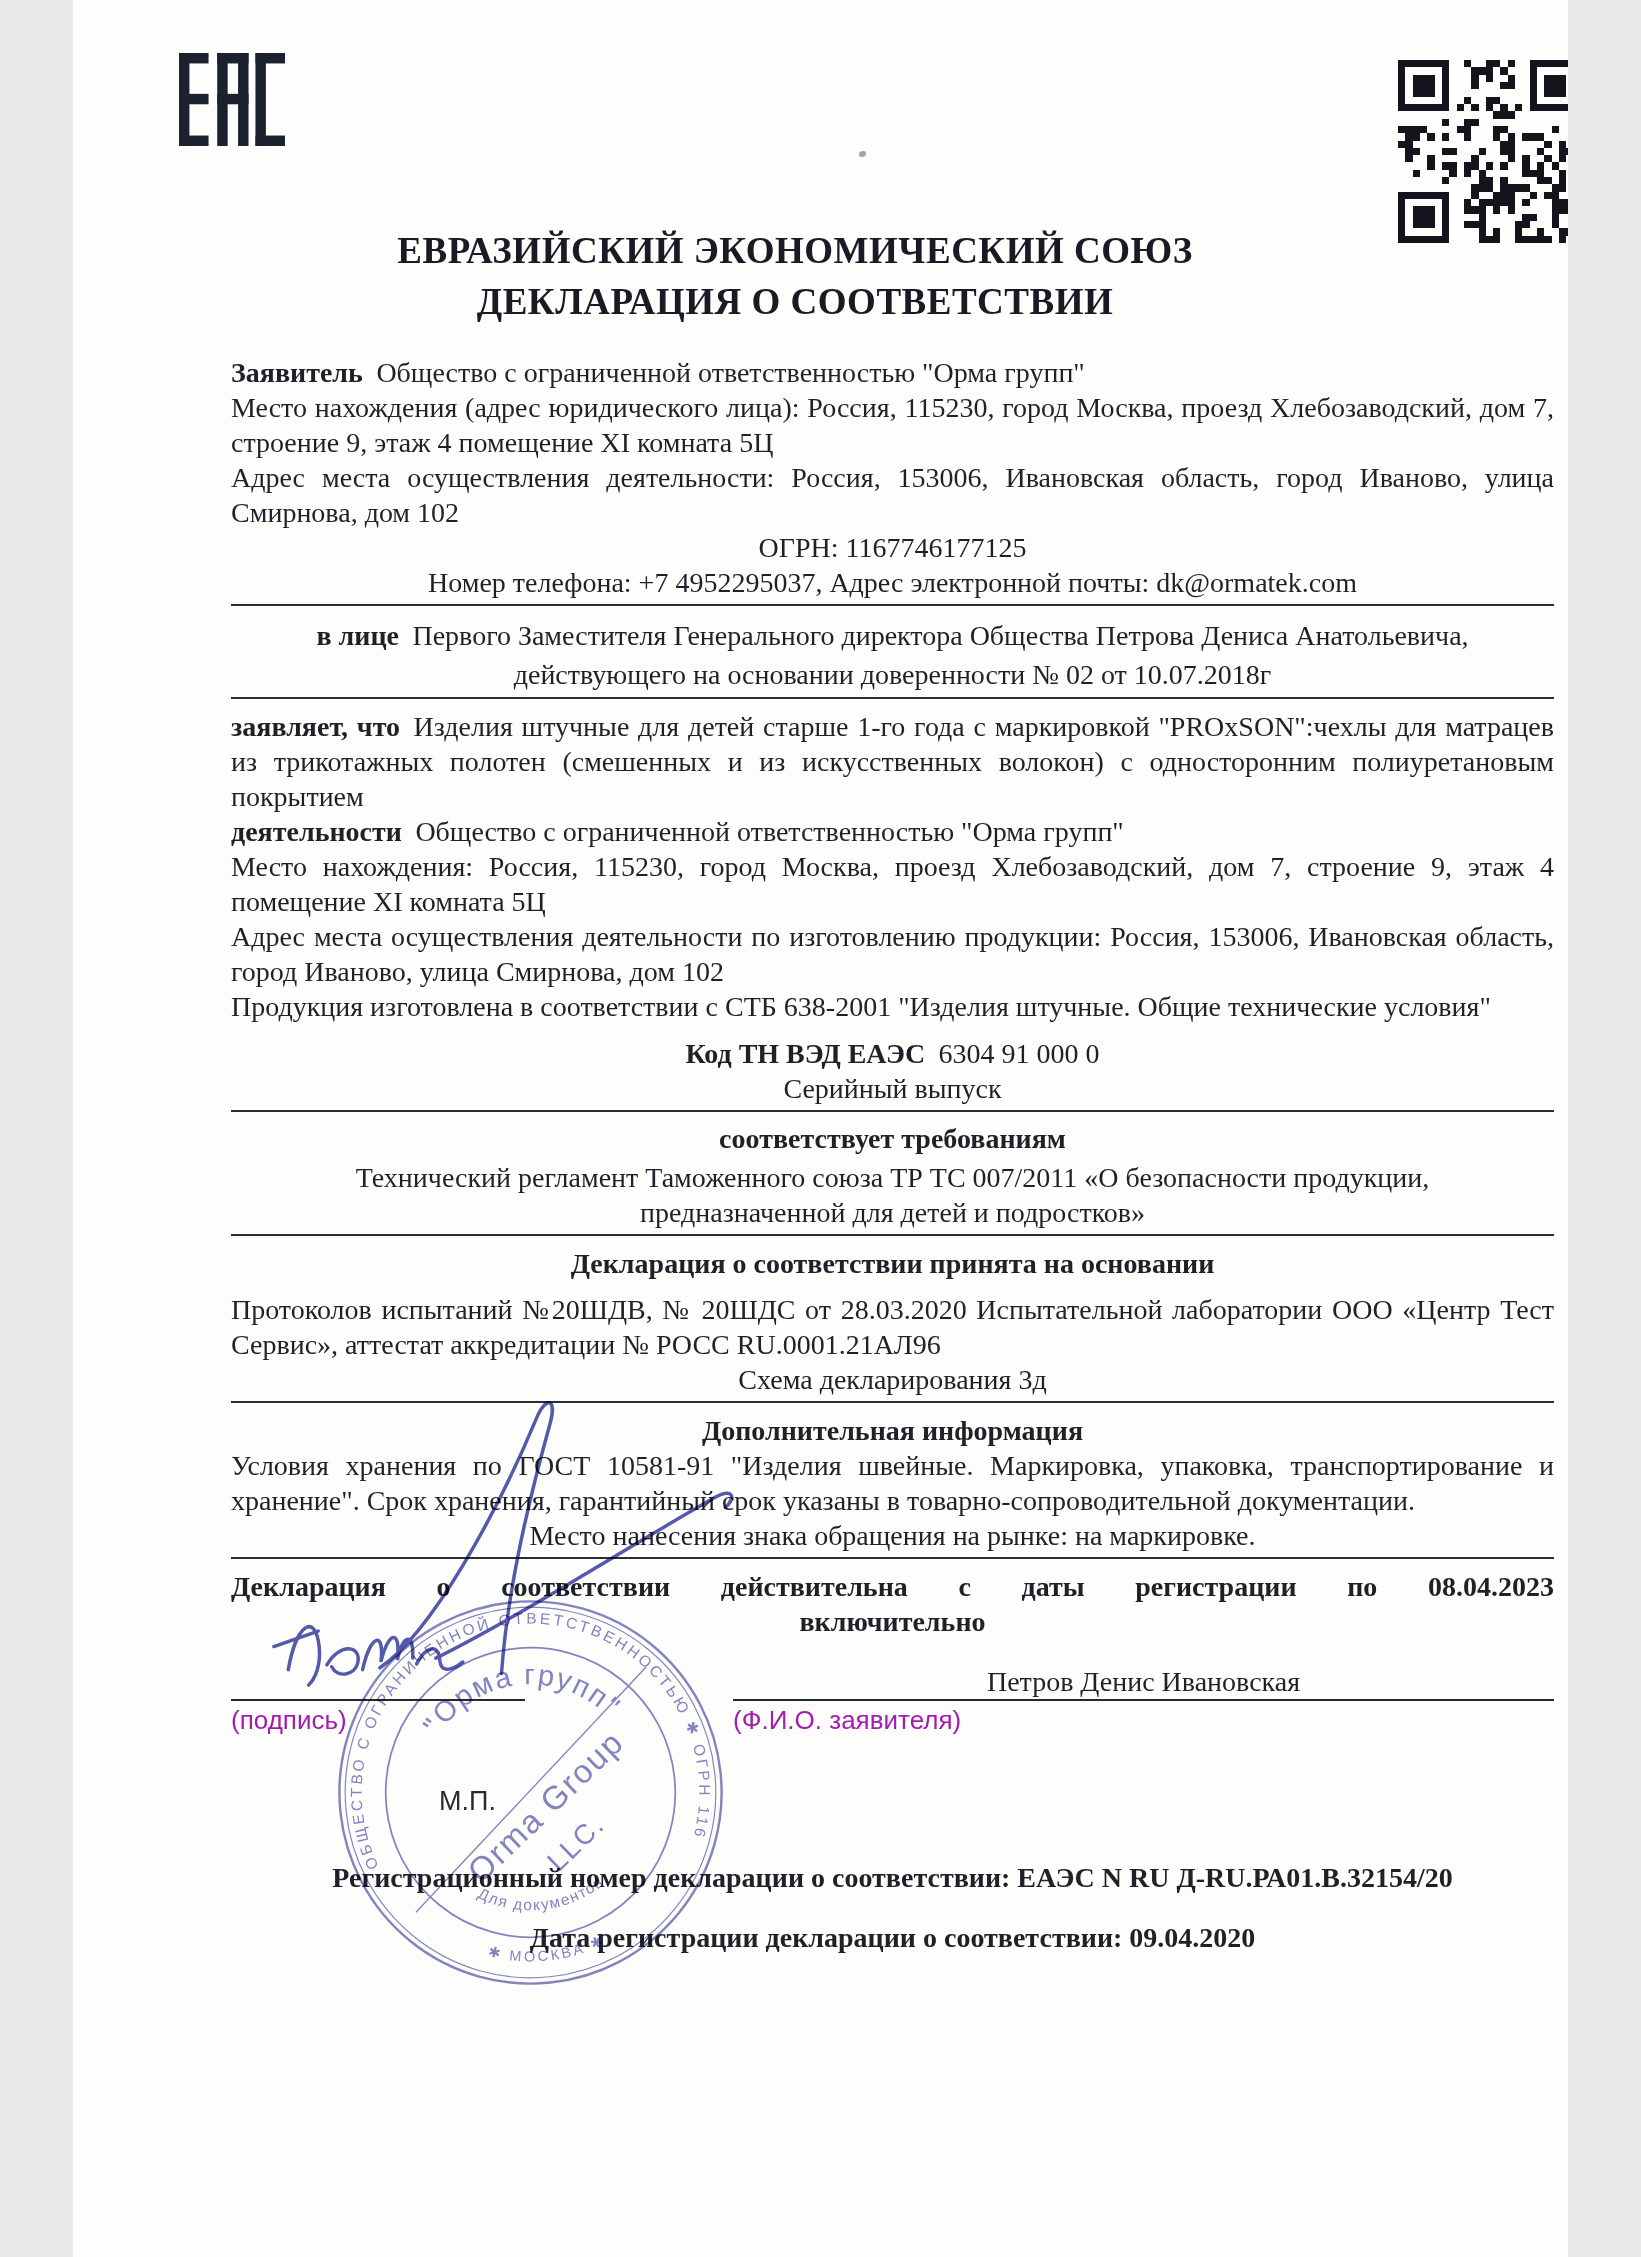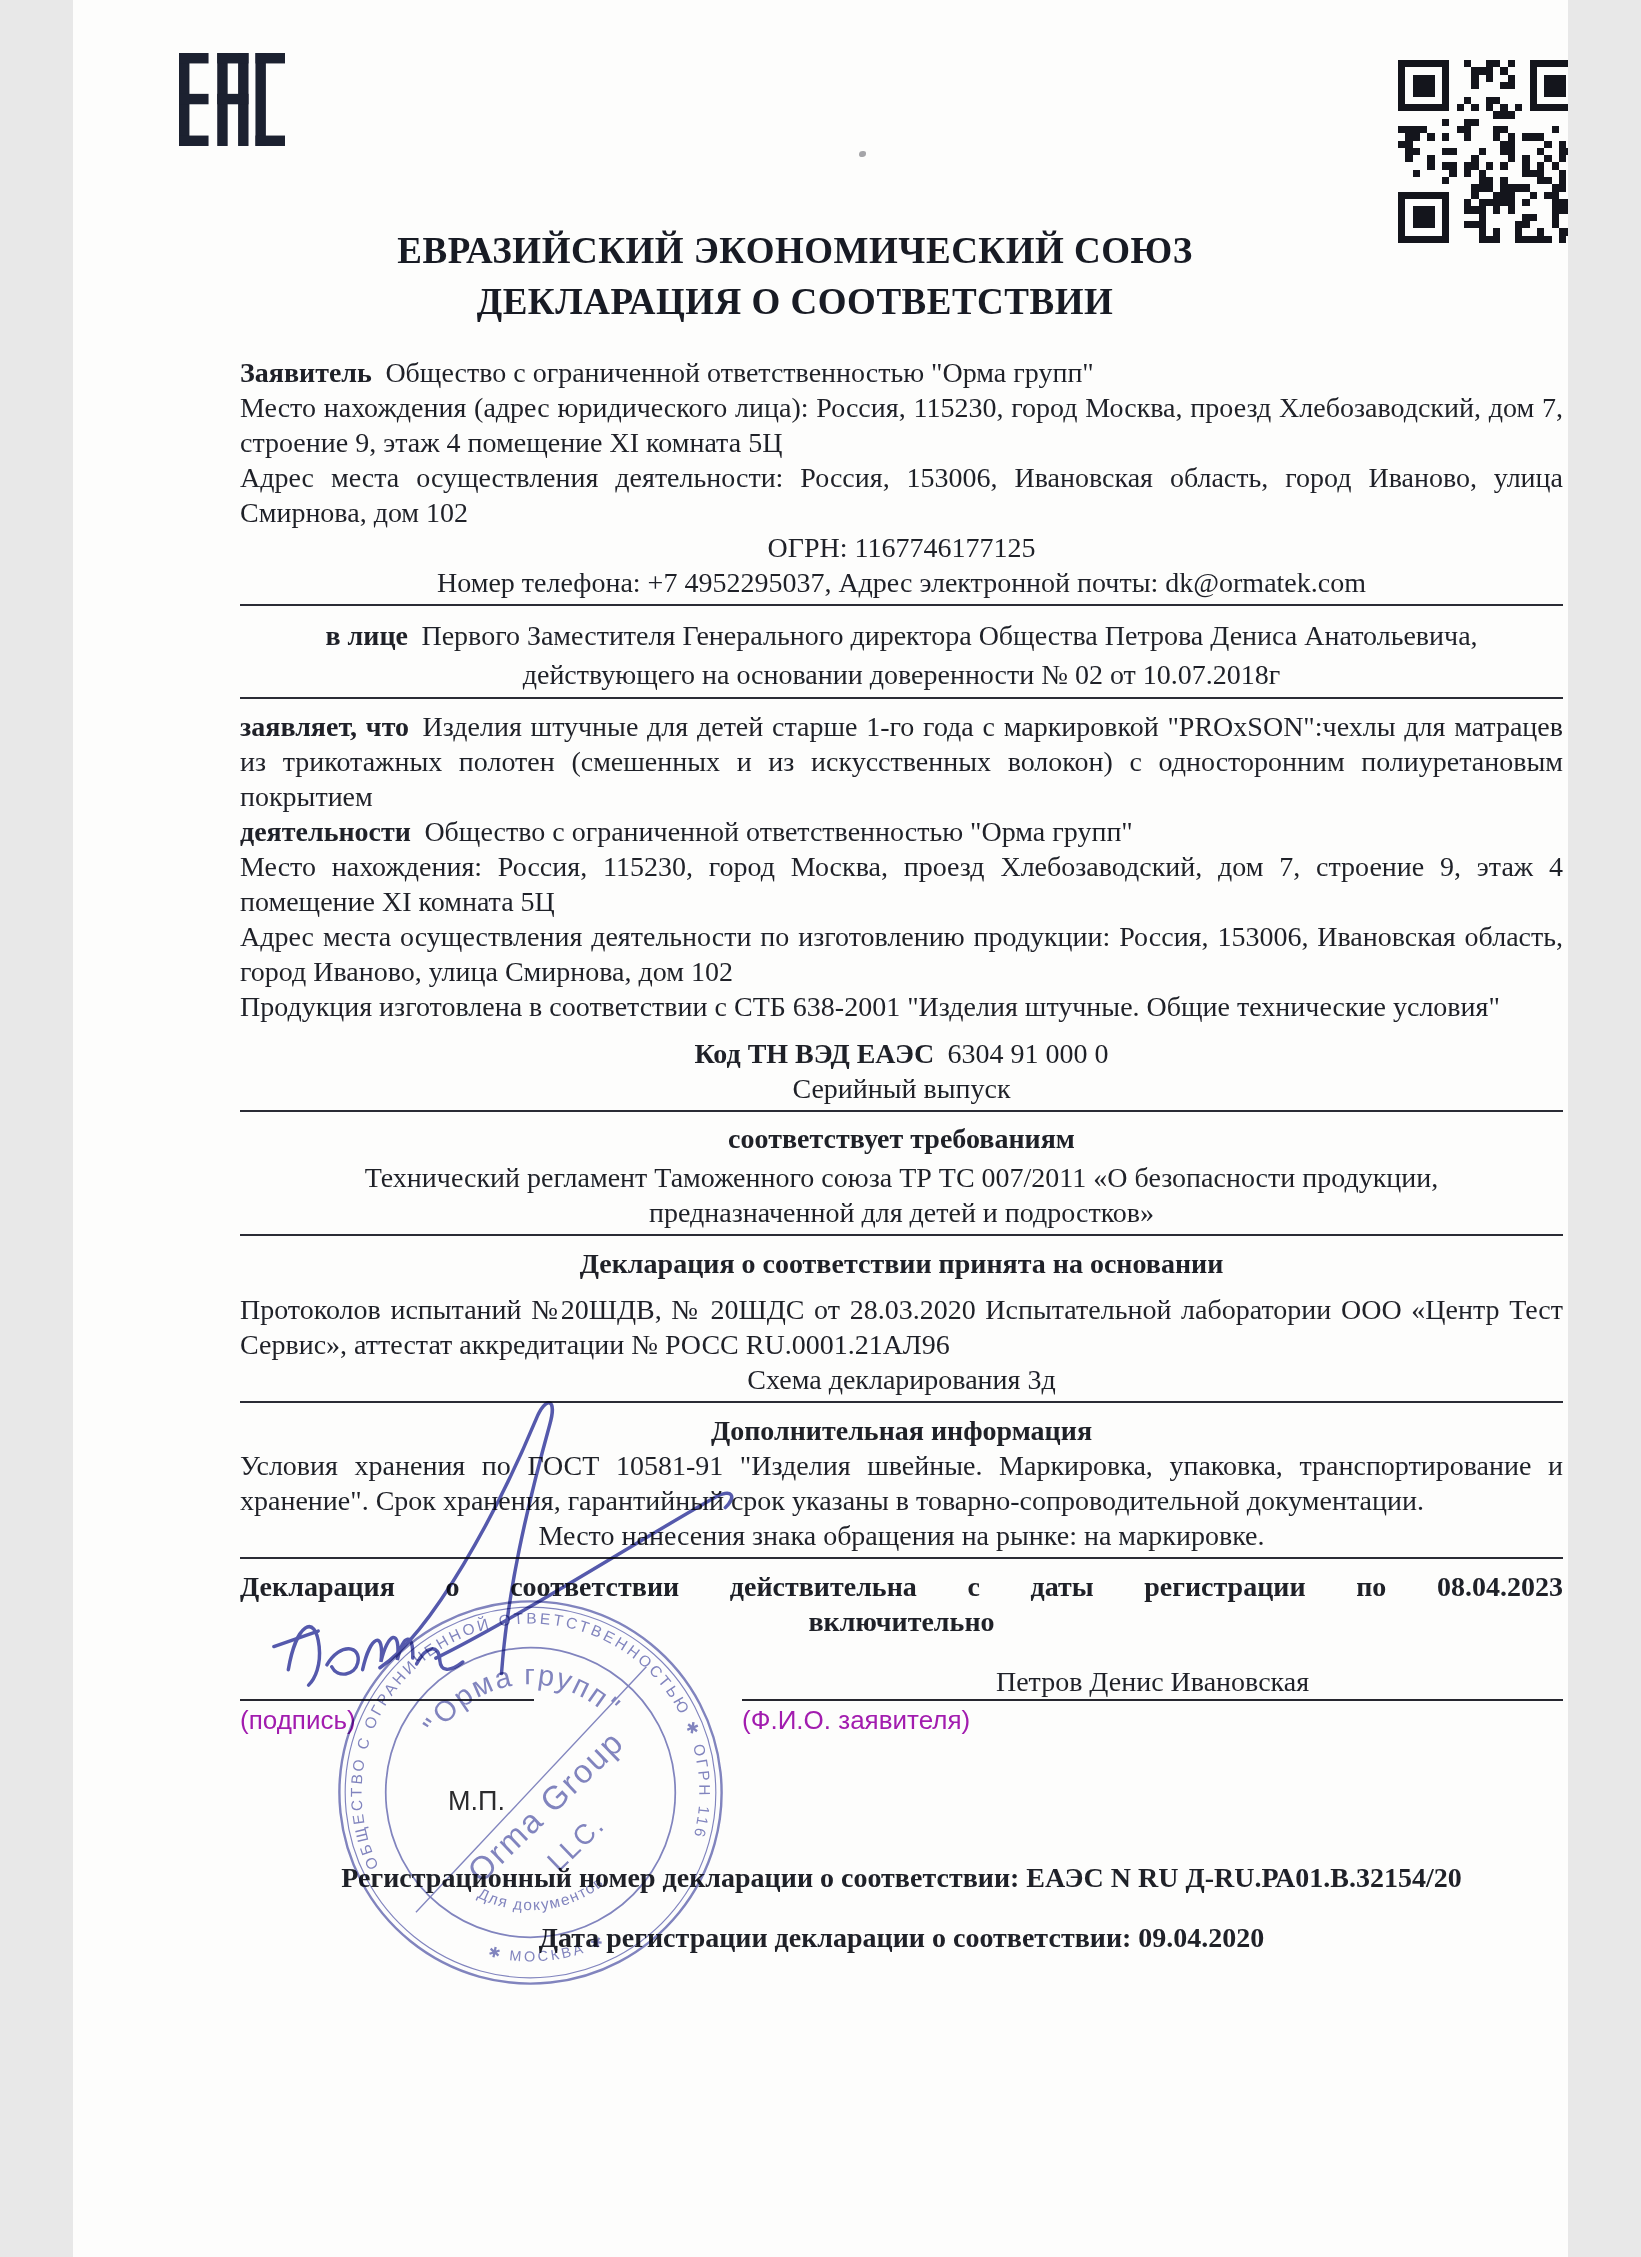--- a/index.html
+++ b/index.html
@@ -9,21 +9,21 @@
     overflow:hidden;margin:0 auto;
   }
   
   .eac{position:absolute;left:106px;top:52px;width:106px;height:95px;}
   .qr{position:absolute;left:1325px;top:60px;width:183px;height:183px;}
   .title{
     position:absolute;left:169px;top:225px;width:1106px;text-align:center;
     font-weight:bold;font-size:37px;line-height:51px;letter-spacing:0.5px;color:#181b24;
   }
   
-  .content{position:absolute;left:167px;top:355px;width:1323px;font-size:28px;line-height:35px;}
+  .content{position:absolute;left:158px;top:355px;width:1323px;font-size:28px;line-height:35px;}
   .line{margin:0;text-align:center;}
   .justify{text-align:justify;}
   .jfull{text-align:justify;text-align-last:justify;}
   .loose{line-height:39px;}
   .bold{font-weight:bold;}
   .lbl{font-weight:bold;margin-right:13.5px;}
   .mt4{margin-top:3.9px;}
   .mt12{margin-top:11.6px;}
   .mt24{margin-top:25px;}
   .mt40{margin-top:41px;}

